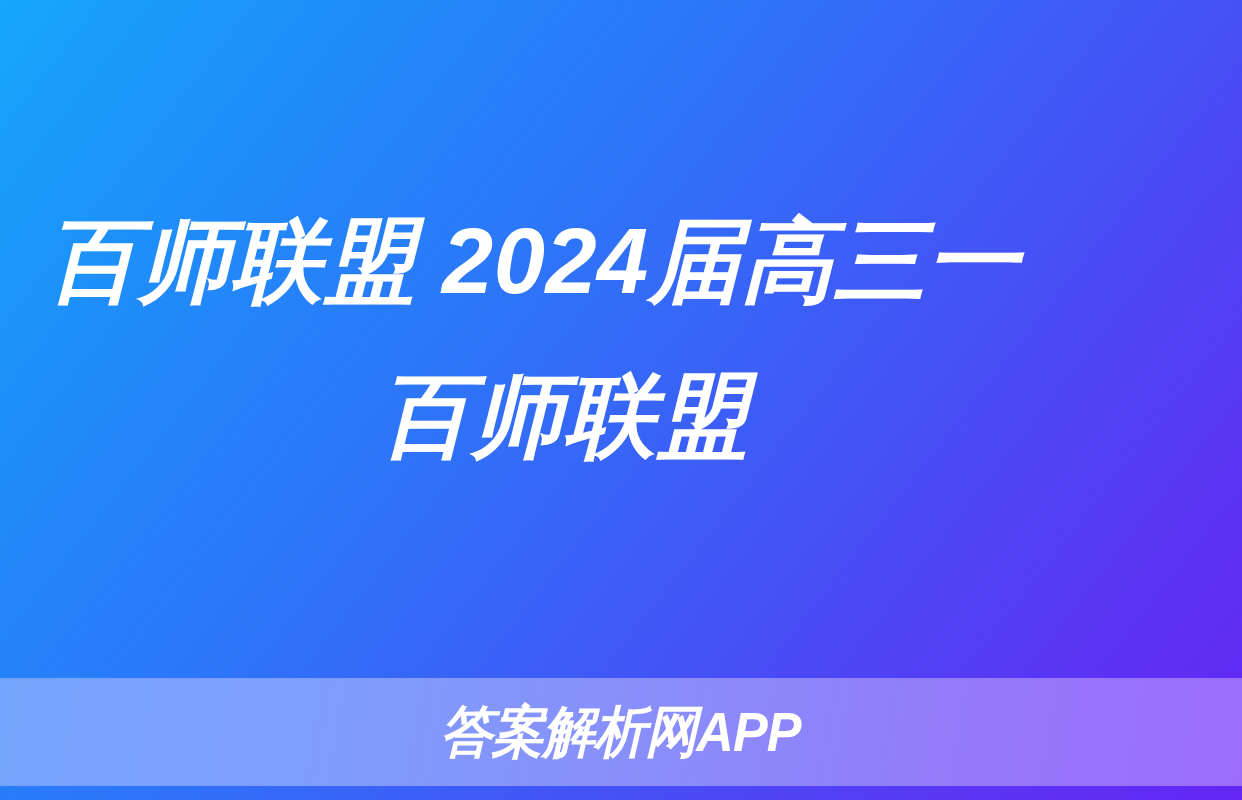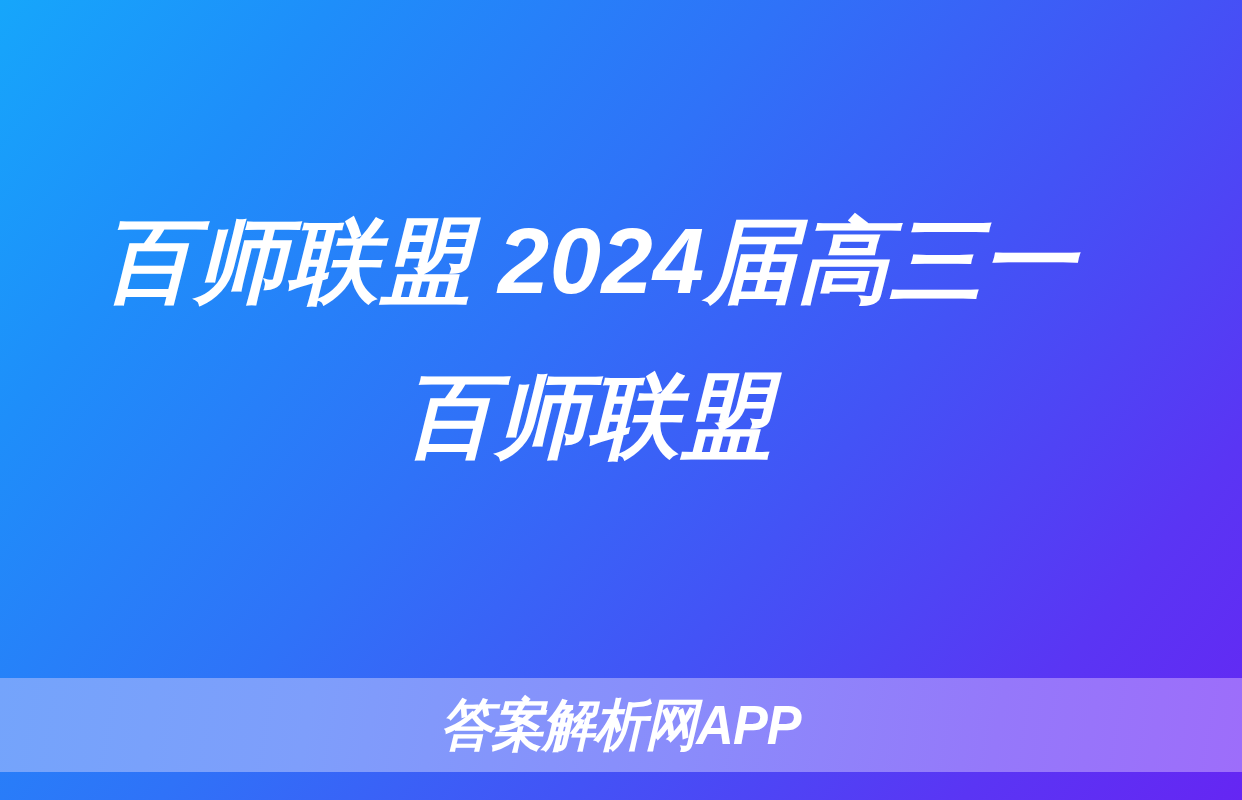--- a/index.html
+++ b/index.html
@@ -23,26 +23,25 @@
   }
 
   
   .title-block {
     position: absolute;
     left: 0;
     top: 0;
     width: 1128px;
     height: 678px;
     box-sizing: border-box;
-    padding: 0 72px;
+    padding: 0 40px;
     display: flex;
     flex-direction: column;
     align-items: center;
     justify-content: center;
-    margin-left: 24px;
   }
   .title-line {
     color: #ffffff;
     font-size: 92px;
     line-height: 155px;
     font-weight: 700;
     font-style: italic;
     letter-spacing: 0.5px;
     white-space: nowrap;
     text-align: center;
@@ -56,21 +55,21 @@
   .title-line.line3 {
     text-align: center;
   }
 
   
   .watermark-band {
     position: absolute;
     left: 0;
     top: 678px;
     width: 1242px;
-    height: 94px;
+    height: 108px;
     display: flex;
     align-items: center;
     justify-content: center;
     background: linear-gradient(100deg,
                 #74a4fb 0%,
                 #7e9efb 25%,
                 #8a8cfb 55%,
                 #9578fa 80%,
                 #9d6dfa 100%);
   }

